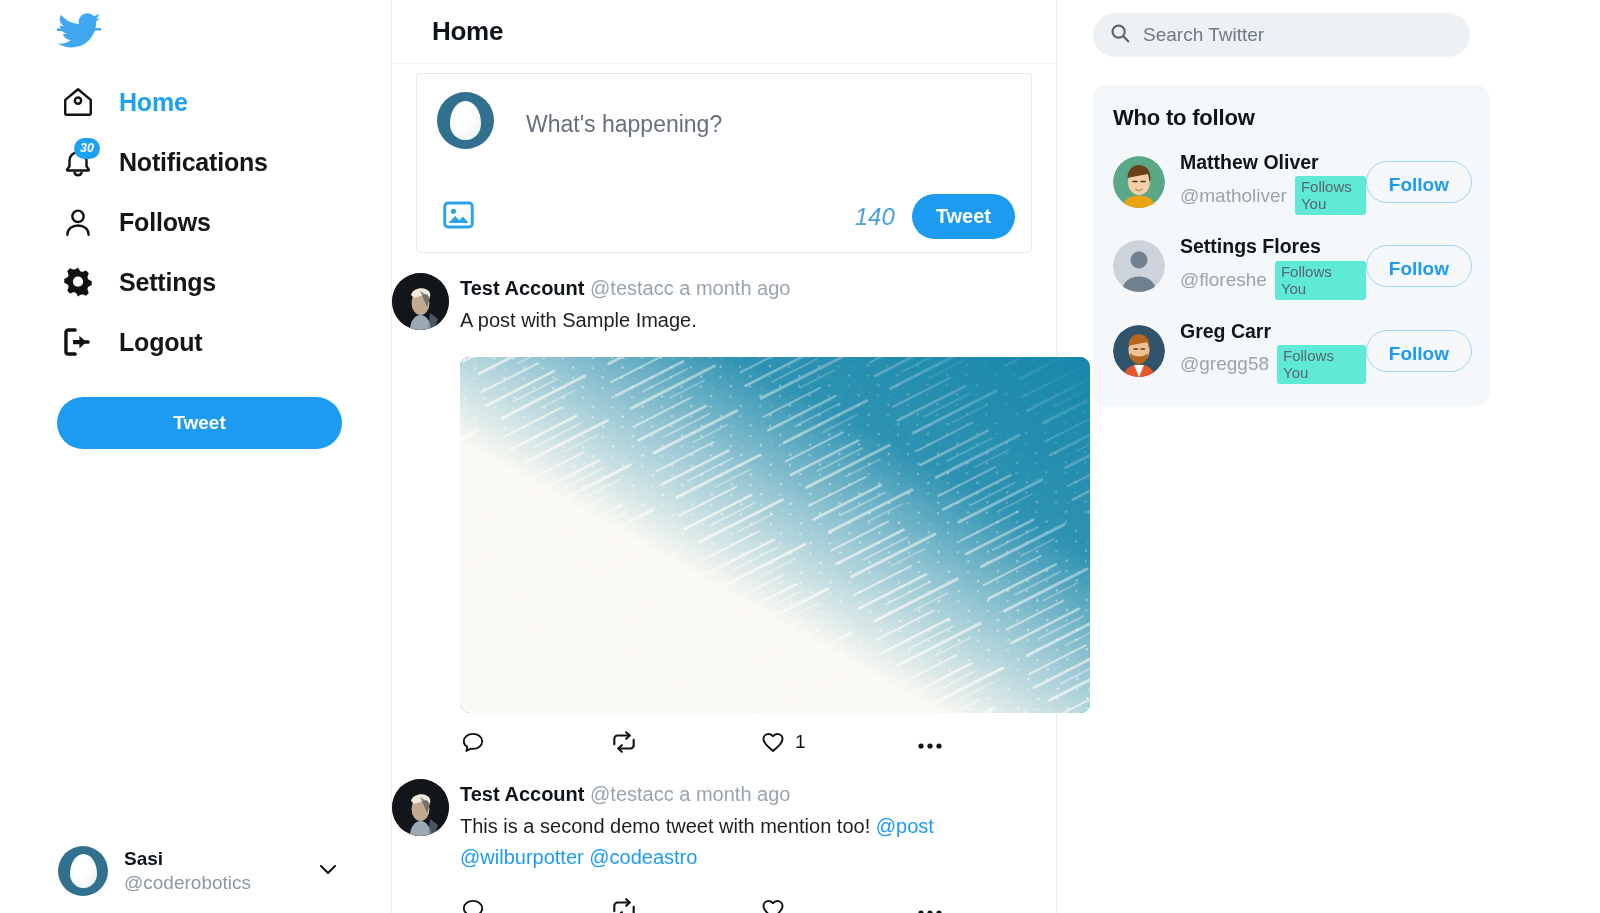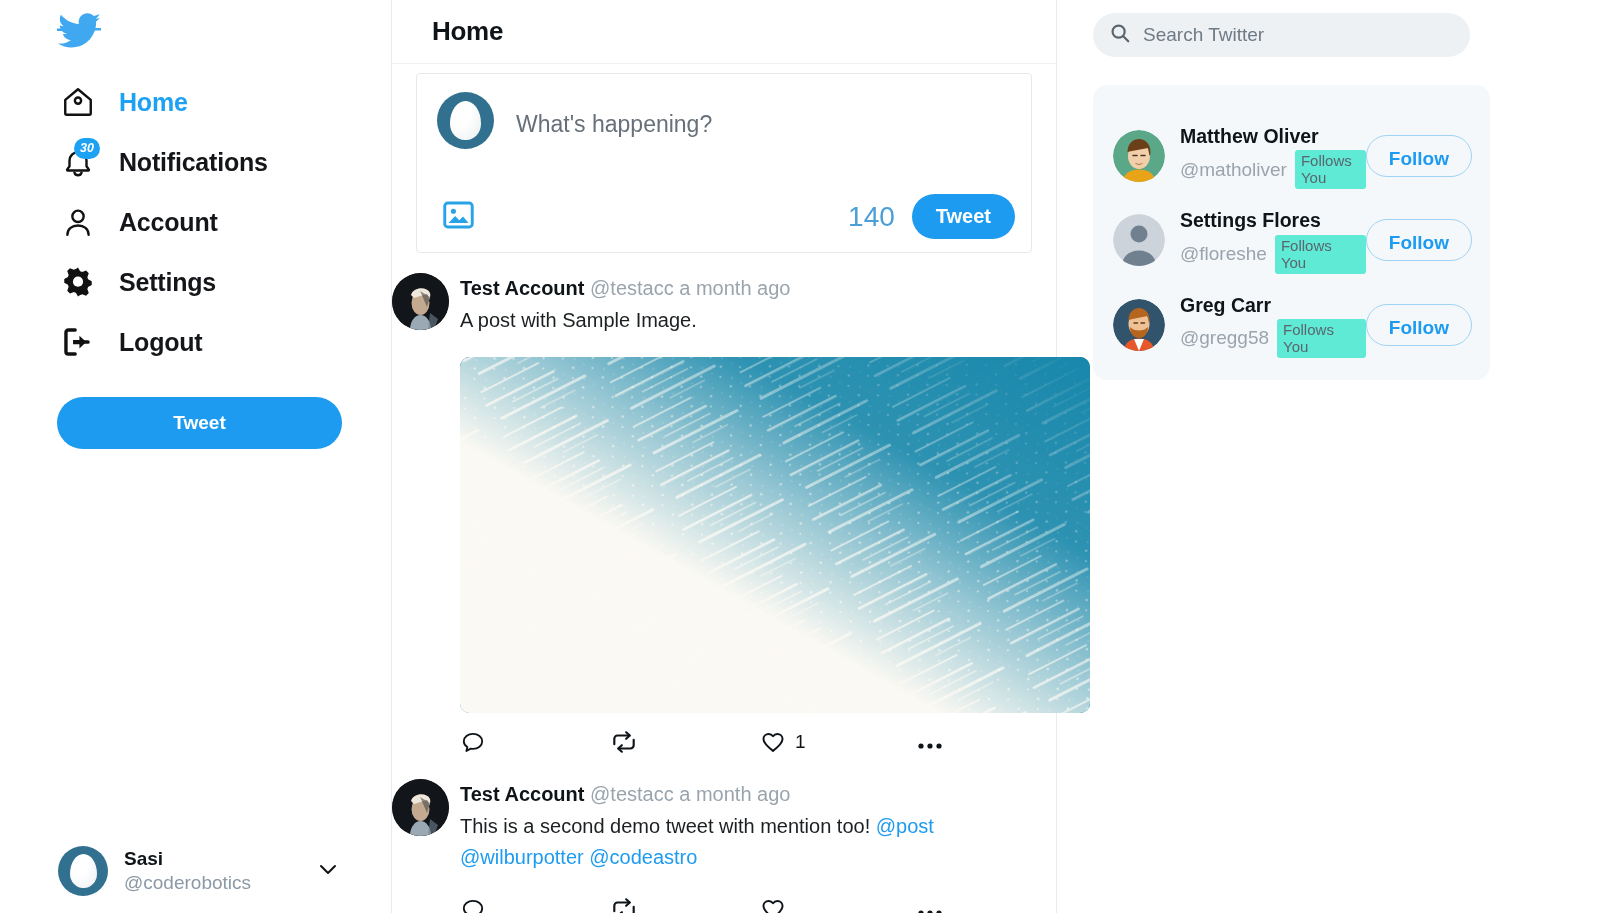--- a/index.html
+++ b/index.html
@@ -114,32 +114,32 @@
     background: #fff;
     height: 180px;
     position: relative;
   }
   .composer-top { display: flex; padding: 18px 0 0 20px; }
   .composer-input {
     border: none; outline: none;
     font-size: 23px;
     font-family: "Liberation Sans", sans-serif;
     color: #3a3f44;
-    margin-left: 22px;
+    margin-left: 32px;
     width: 420px;
     background: transparent;
     padding-top: 7px;
   }
   .composer-input::placeholder { color: #67707a; opacity: 1; }
   .composer-bottom {
     position: absolute; left: 0; right: 0; bottom: 13px;
     display: flex; align-items: center;
     padding: 0 16px 0 26px;
   }
-  .char-count { margin-left: auto; color: #4a9fd8; font-size: 28px; margin-right: 17px; }
+  .char-count { margin-left: auto; color: #4a9fd8; font-size: 24px; margin-right: 17px; font-style: italic; }
   .tweet-btn-sm {
     background: #1d9bf0; border: none; border-radius: 999px;
     color: #fff; font-size: 20px; font-weight: bold;
     font-family: "Liberation Sans", sans-serif;
     padding: 0 24px; height: 45px; cursor: pointer;
   }
 
   
   .tweet { padding: 22px 0 0 0; position: relative; }
   .avatar-photo {
@@ -269,21 +269,21 @@
         <span class="nav-label">Notifications</span>
       </div>
 
       <div class="nav-item">
         <span class="nav-icon">
           <svg width="34" height="34" viewBox="0 0 24 24" fill="none" stroke="#111" stroke-width="1.7">
             <circle cx="12" cy="8" r="4"></circle>
             <path d="M4.5 21c0-4.2 3.4-6.5 7.5-6.5s7.5 2.3 7.5 6.5" stroke-linecap="round"></path>
           </svg>
         </span>
-        <span class="nav-label">Account</span>
+        <span class="nav-label">Follows</span>
       </div>
 
       <div class="nav-item">
         <span class="nav-icon">
           <svg width="34" height="34" viewBox="0 0 24 24" fill="#111">
             <path d="M12 1.8l1.5 2.6c.5.1 1 .3 1.4.5l2.8-1 1.9 1.9-1 2.8c.2.4.4.9.5 1.4l2.6 1.5v2.6l-2.6 1.5c-.1.5-.3 1-.5 1.4l1 2.8-1.9 1.9-2.8-1c-.4.2-.9.4-1.4.5L12 22.2l-1.5-2.6c-.5-.1-1-.3-1.4-.5l-2.8 1-1.9-1.9 1-2.8c-.2-.4-.4-.9-.5-1.4L2.3 12.5V9.9l2.6-1.5c.1-.5.3-1 .5-1.4l-1-2.8 1.9-1.9 2.8 1c.4-.2.9-.4 1.4-.5z"></path>
             <circle cx="12" cy="11.8" r="3.6" fill="#fff"></circle>
           </svg>
         </span>
         <span class="nav-label">Settings</span>
@@ -508,20 +508,21 @@
       <span>
         <svg width="22" height="22" viewBox="0 0 24 24" fill="none" stroke="#5b6570" stroke-width="2.4" stroke-linecap="round">
           <circle cx="10.5" cy="10.5" r="6.6"></circle>
           <path d="M15.6 15.6L21 21"></path>
         </svg>
       </span>
       <input class="search-input" type="text" placeholder="Search Twitter" style="">
     </div>
 
     <section class="wtf">
+      <div class="wtf-title">Who to follow</div>
 
       <div class="wtf-row">
         <span class="wtf-av">
           <svg width="52" height="52" viewBox="0 0 52 52">
             <circle cx="26" cy="26" r="26" fill="#5aa887"></circle>
             <path d="M10 52c0-8.5 7.2-12.5 16-12.5S42 43.5 42 52z" fill="#e8a317"></path>
             <ellipse cx="26" cy="26" rx="11" ry="13" fill="#f3cfa9"></ellipse>
             <path d="M14.5 22c0-9 6-13 11.5-13S37.5 13 37.5 22c0 2-1 4-1 4l-1.5-8-16 3z" fill="#6b3f17"></path>
             <path d="M20 25.5h4M28 25.5h4" stroke="#4a3524" stroke-width="1.6" stroke-linecap="round"></path>
             <path d="M23 33.5q3 2 6 0" stroke="#b98b63" stroke-width="1.4" fill="none" stroke-linecap="round"></path>

